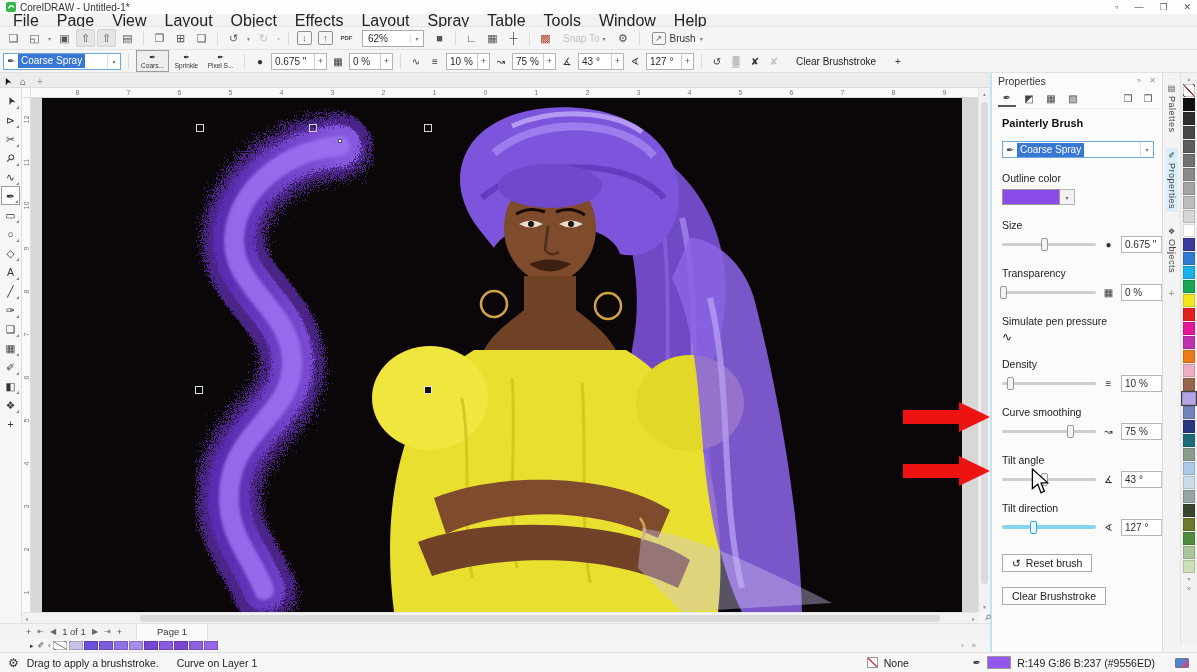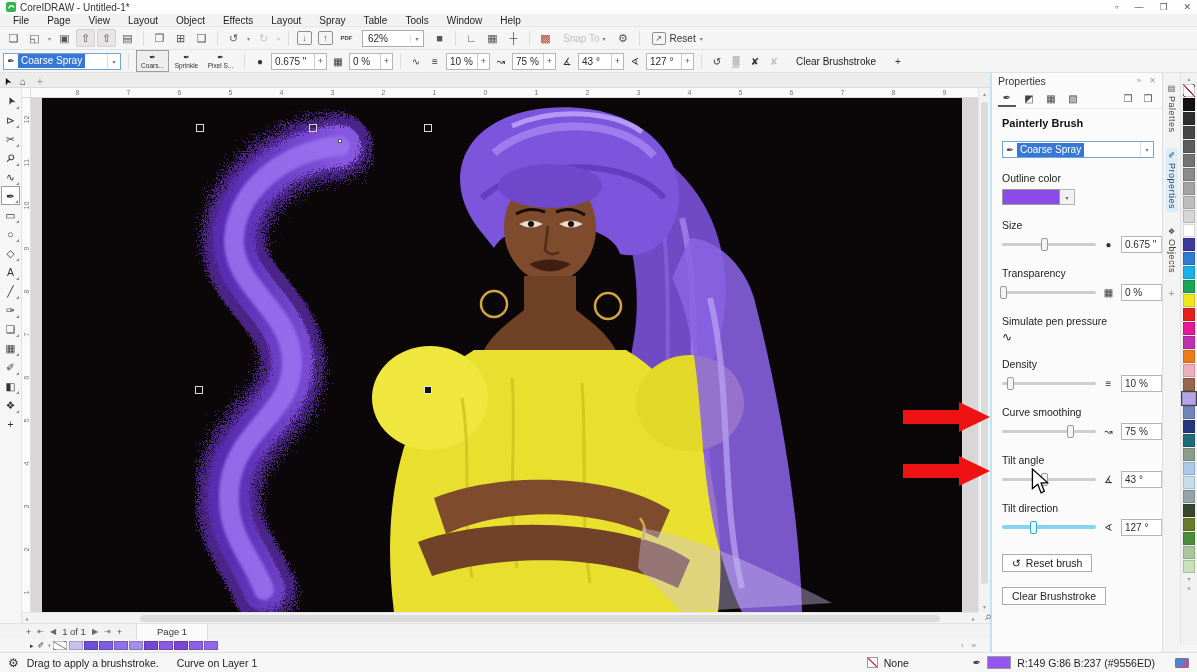--- a/index.html
+++ b/index.html
@@ -7,21 +7,21 @@
        font-family:"Liberation Sans",sans-serif;font-size:11px;color:#2b2b2b;-webkit-user-select:none;user-select:none}
   #app *{box-sizing:border-box}
 
   
   .titlebar{position:absolute;left:0;top:0;right:0;height:14px;background:#fdfdfd;display:flex;align-items:center;gap:4px;padding:0 6px;font-size:10px;color:#333}
   .wincontrols{margin-left:auto;display:flex;gap:16px;align-items:center;color:#555;font-size:9px}
   .wincontrols span{cursor:default}
 
   
   .menubar{position:absolute;left:0;top:14px;right:0;height:13px;background:#f3f2f2;border-bottom:1px solid #e6e5e5;display:flex;align-items:center;padding-left:4px}
-  .menubar .mi{padding:0 9px;font-size:10px;line-height:13px;color:#222}
+  .menubar .mi{padding:0 9px;font-size:16px;line-height:13px;color:#222}
 
   
   .toolbar{position:absolute;left:0;top:27px;right:0;height:23px;background:#f6f5f5;border-bottom:1px solid #e3e2e2;display:flex;align-items:center;padding-left:4px;gap:2px}
   .tbi{width:19px;height:18px;display:inline-flex;align-items:center;justify-content:center;font-size:11px;color:#555;flex:none}
   .tbi.hl{background:#e6e4e4;border:1px solid #d2d0d0;border-radius:2px}
   .tbi.boxed{width:15px;height:14px;border:1px solid #8f8f8f;border-radius:2px;font-size:9px;margin:0 2px}
   .tbi.pdf{font-size:6px;font-weight:bold;color:#444;letter-spacing:0}
   .tbi.tiny{width:7px;font-size:6px;color:#888}
   .tbi.disabled{color:#c4c3c3}
   .tbi.colored{color:#b33f2e}
@@ -279,21 +279,21 @@
         </span>
       </span>
     <span class="snapto">
       <span>Snap To</span>
       <span class="caret">▾</span>
     </span>
     <span class="tbi">⚙</span>
     <span class="sep"></span>
     <span class="launch">
       <span class="ic">↗</span>
-      <span>Reset</span>
+      <span>Brush</span>
       <span class="caret">▾</span>
     </span>
   </div>
 
   <div class="propbar">
     <span class="combo">
       <span class="bi">✒</span>
       <span class="sel">Coarse Spray</span>
       <span class="fill"></span>
       <span class="c">▾</span>

